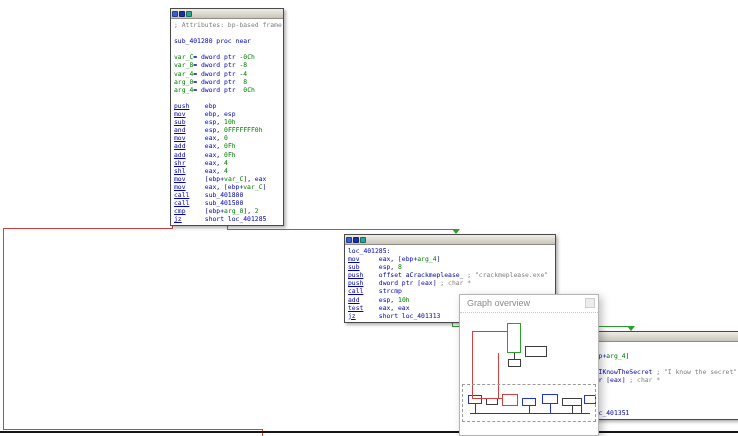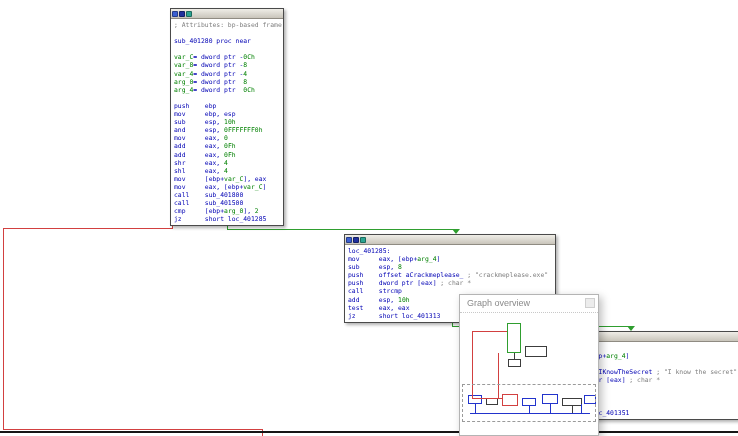--- a/index.html
+++ b/index.html
@@ -10,21 +10,21 @@
   .edge{position:absolute;}
   .arrow{position:absolute;width:0;height:0;border-left:4px solid transparent;border-right:4px solid transparent;}
   
   .block{position:absolute;background:#ffffff;border:1px solid #4a4a4a;z-index:2;
          box-shadow:2px 2px 3px rgba(0,0,0,0.30);}
   .block-titlebar{height:9px;background:linear-gradient(#efede7,#c9c5bb);border-bottom:1px solid #8f8b82;
          display:flex;align-items:center;gap:1px;padding:0 1px;}
   .node-icon{width:6px;height:6px;display:inline-block;border-radius:1px;border:1px solid rgba(0,0,0,0.35);box-sizing:border-box;}
   .code{padding:2px 3px;white-space:pre;font-size:6.4px;line-height:8.1px;color:#0000b4;overflow:hidden;}
   .line{height:8.1px;}
-  .c-mn{color:#0000b4;}
+  .c-mn{color:#0000b4;text-decoration:underline;}
   .c-num{color:#008000;}
   .c-var{color:#008000;}
   .c-cmt{color:#808080;}
   .c-lbl{color:#0000b4;font-weight:normal;}
   #block1{left:170px;top:8px;width:112px;}
   #block2{left:344px;top:234px;width:210px;}
   #block3{left:533px;top:331px;width:236px;}
   
   #overview{position:absolute;left:459px;top:294px;width:140px;height:142px;background:#ffffff;
             border:1px solid #b4b4b4;box-shadow:3px 3px 8px rgba(0,0,0,0.25);z-index:10;box-sizing:border-box;}

